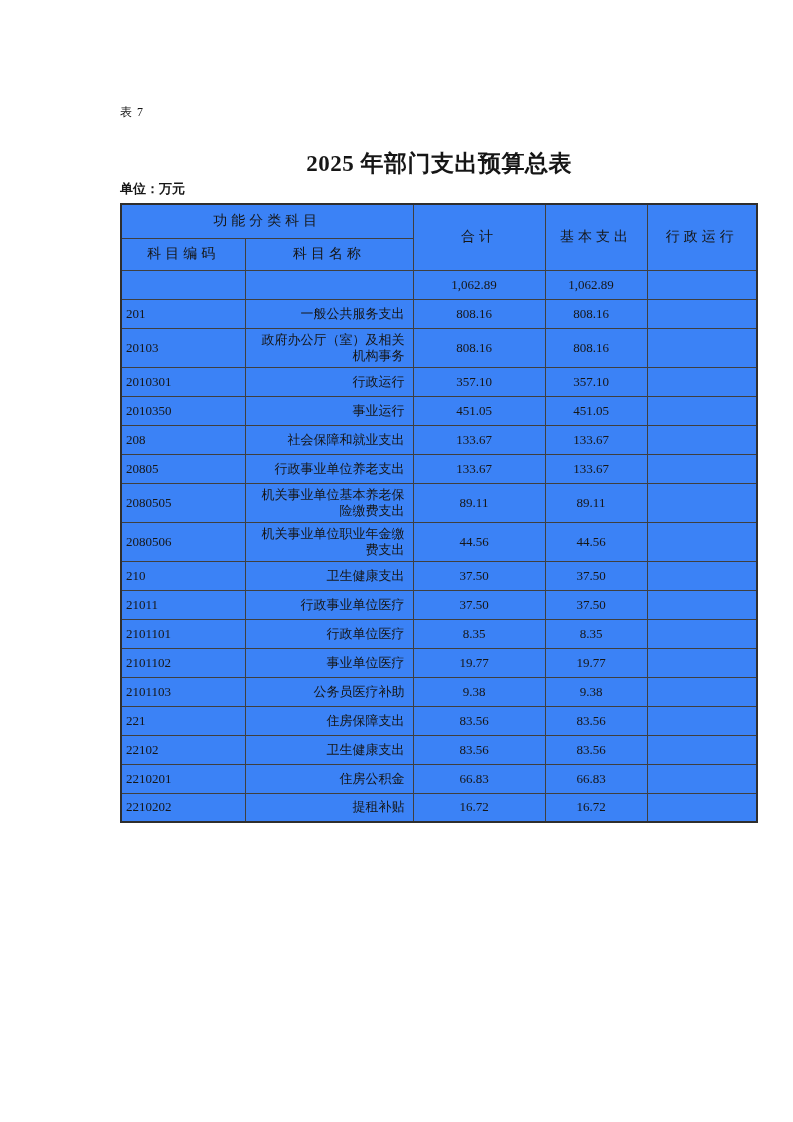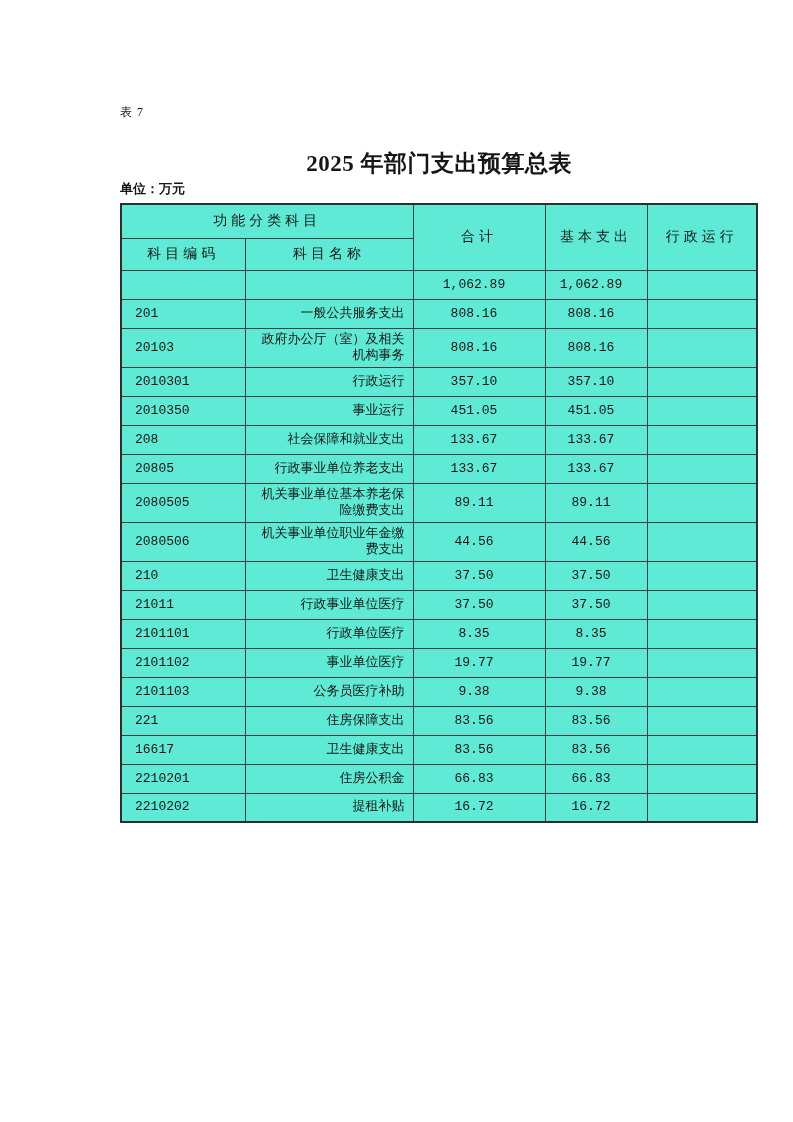--- a/index.html
+++ b/index.html
@@ -46,22 +46,21 @@
     font-weight: 600;
   }
   table.budget {
     position: absolute;
     left: 120px;
     top: 203px;
     width: 637px;
     border-collapse: collapse;
     table-layout: fixed;
     font-size: 13px;
-    background: #5eead4;
-    font-family: Liberation Mono, monospace;
+    background: #3b82f6;
   }
   table.budget {
     border: 2px solid #2e2e2e;
   }
   table.budget th,
   table.budget td {
     border: 1px solid #3f3f3f;
     vertical-align: middle;
     overflow: hidden;
   }
@@ -70,21 +69,21 @@
     font-size: 14px;
     text-align: center;
     letter-spacing: 4px;
   }
   thead tr.h1 { height: 34px; }
   thead tr.h2 { height: 32px; }
   tbody tr { height: 29px; }
   tbody td { line-height: 16px; }
   .c-code {
     text-align: left;
-    padding-left: 13px;
+    padding-left: 4px;
   }
   .c-name {
     text-align: right;
     padding: 3px 8px 3px 10px;
   }
   .c-num {
     text-align: center;
     padding-right: 11px;
   }
 </style>
@@ -221,21 +220,21 @@
           <td class="c-num"></td>
         </tr>
         <tr>
           <td class="c-code">221</td>
           <td class="c-name">住房保障支出</td>
           <td class="c-num">83.56</td>
           <td class="c-num">83.56</td>
           <td class="c-num"></td>
         </tr>
         <tr>
-          <td class="c-code">16617</td>
+          <td class="c-code">22102</td>
           <td class="c-name">卫生健康支出</td>
           <td class="c-num">83.56</td>
           <td class="c-num">83.56</td>
           <td class="c-num"></td>
         </tr>
         <tr>
           <td class="c-code">2210201</td>
           <td class="c-name">住房公积金</td>
           <td class="c-num">66.83</td>
           <td class="c-num">66.83</td>

